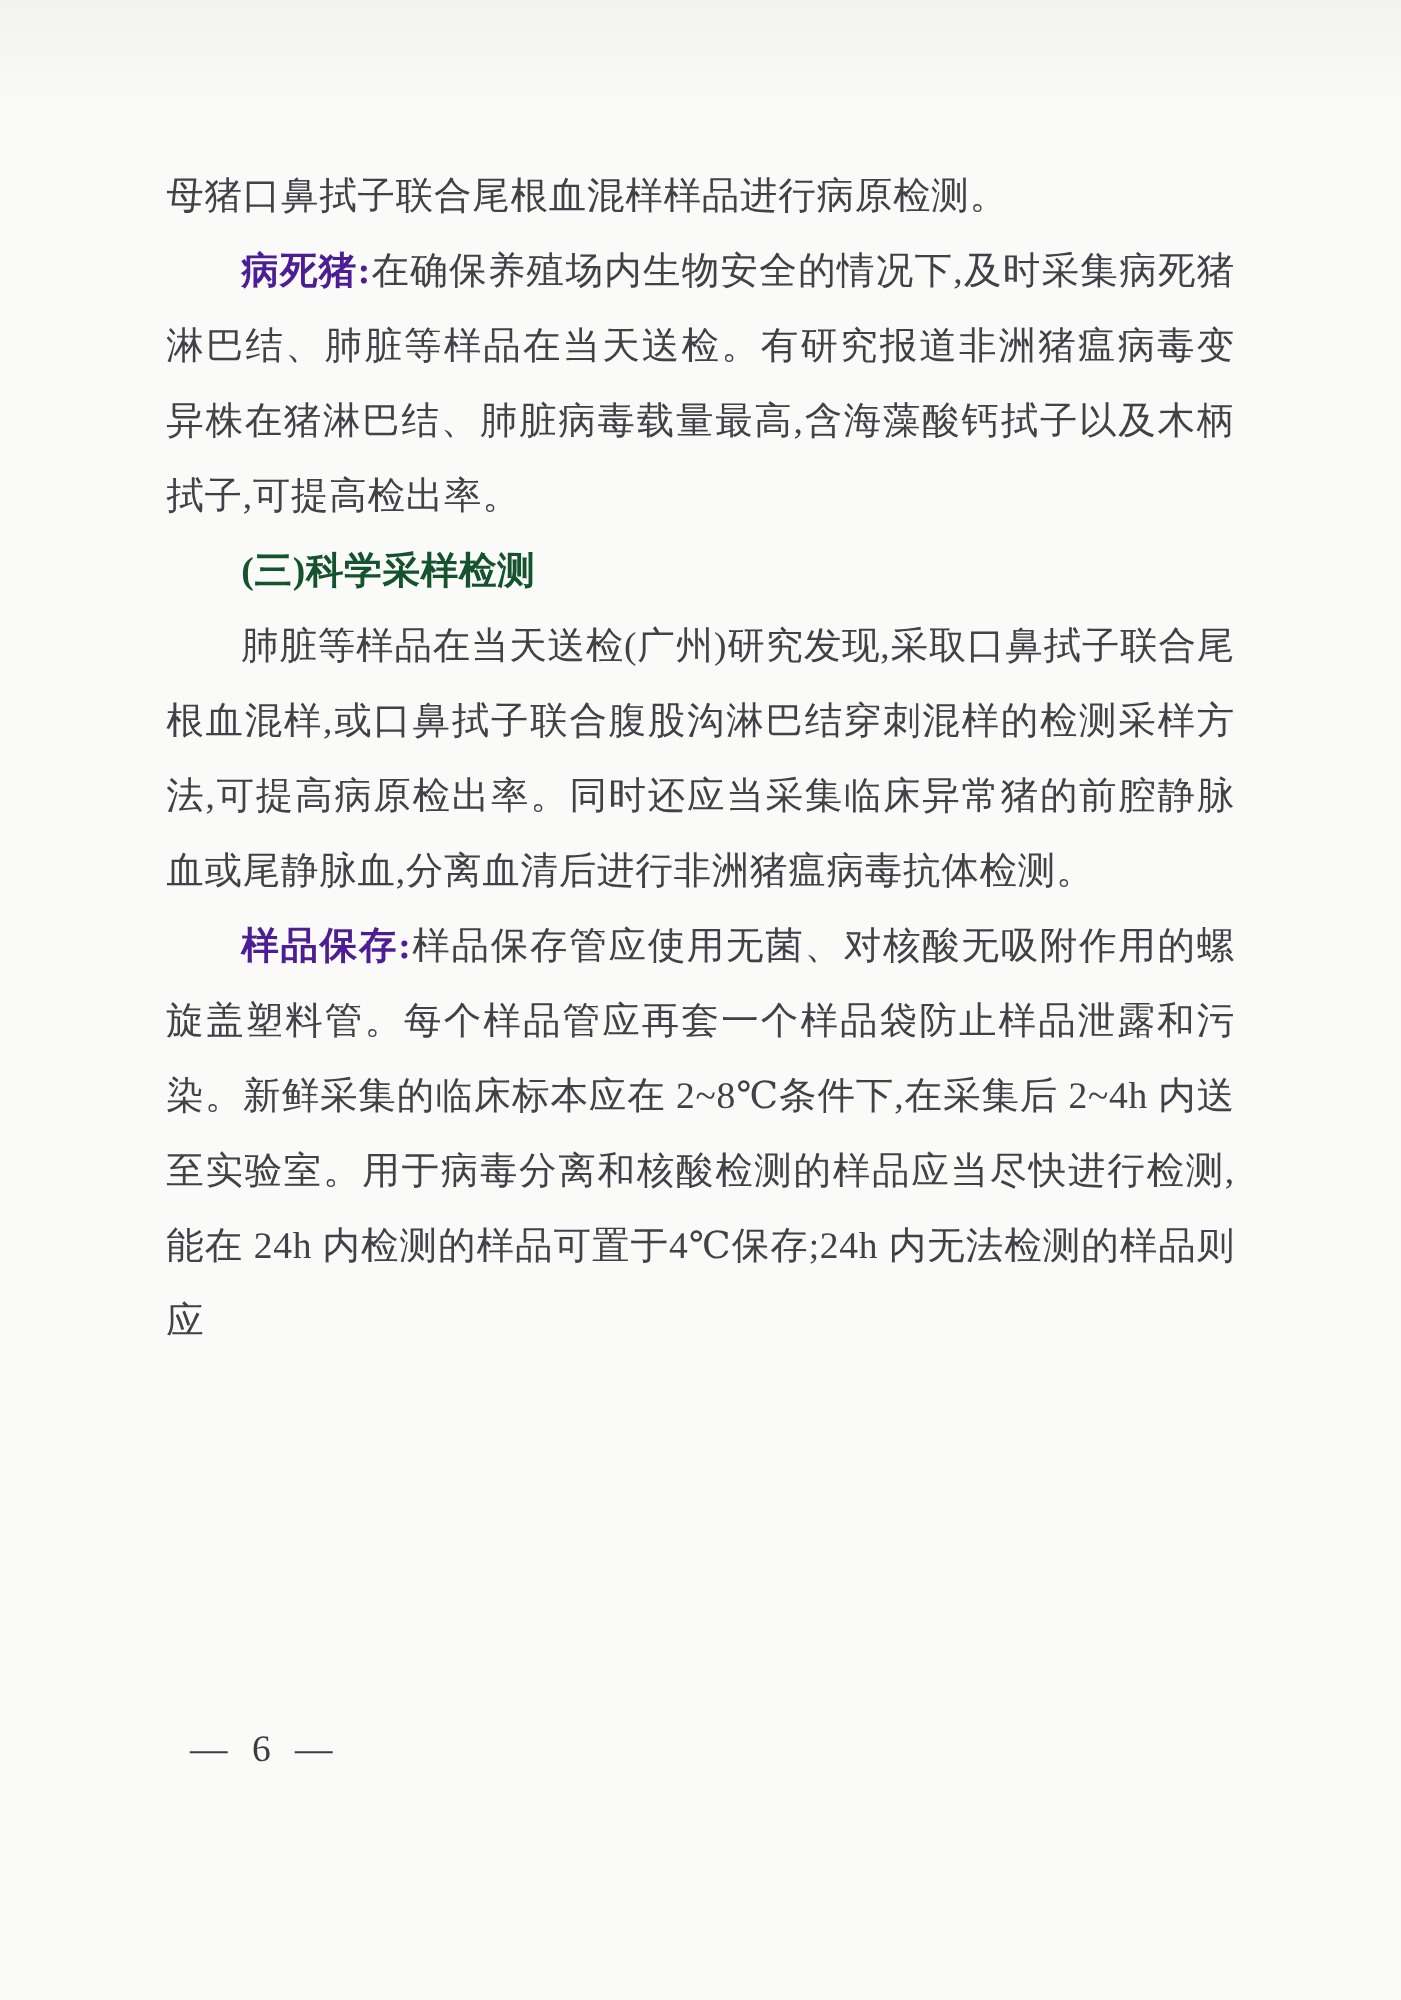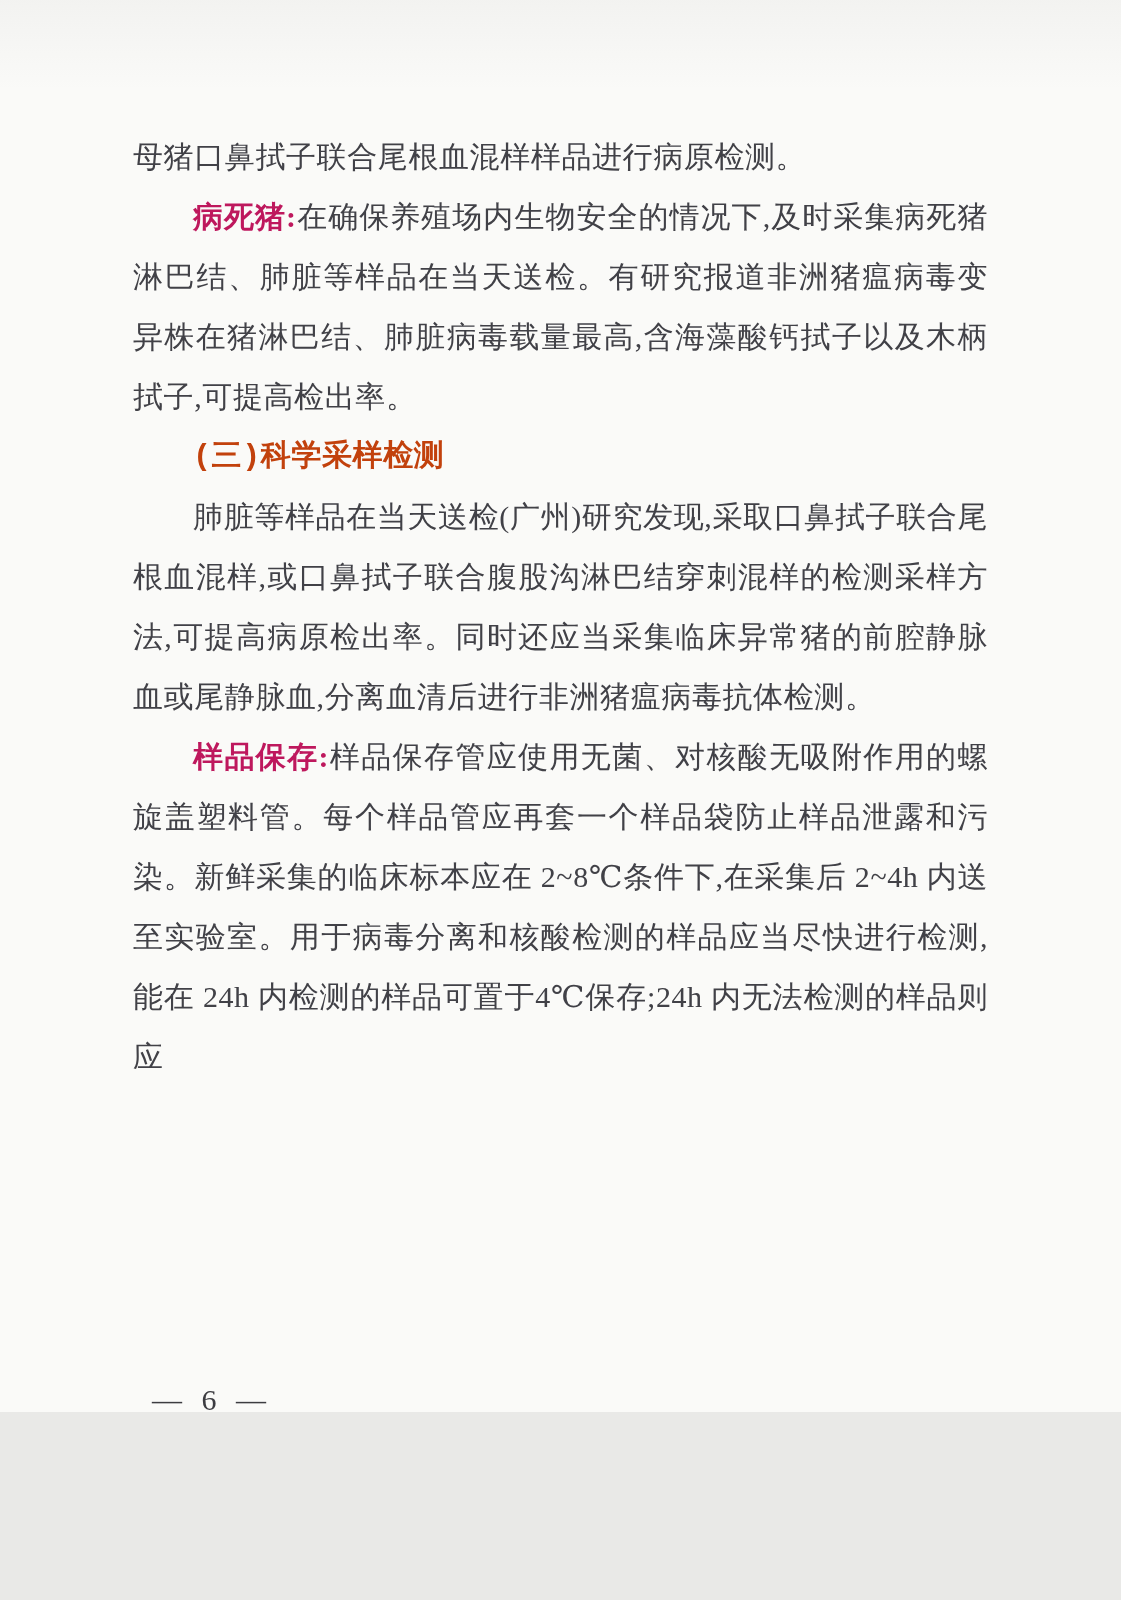--- a/index.html
+++ b/index.html
@@ -3,21 +3,21 @@
 <meta charset="utf-8">
 <style>
   html, body {
     margin: 0;
     padding: 0;
     background: #e9e9e7;
   }
   .page {
     position: relative;
     width: 1121px;
-    height: 1412px;
+    height: 1600px;
     margin: 0 auto;
     background: #fafaf8;
     overflow: hidden;
     font-family: "Liberation Serif", "DejaVu Serif", serif;
     color: #414147;
   }
   
   .page::before {
     content: "";
     position: absolute;
@@ -35,26 +35,25 @@
   .content p {
     margin: 0;
     font-size: 30px;
     line-height: 60px;
     text-align: justify;
     text-align-last: left;
     letter-spacing: 0.02em;
     word-break: break-all;
   }
   .indent { text-indent: 2em; }
-  .lead { font-weight: 700; color: #be185d; }
+  .lead { font-weight: 700; color: #4c1d95; }
   .heading {
     font-weight: 700;
-    color: #c2410c;
+    color: #14532d;
     text-indent: 2em;
-    font-family: Liberation Mono, monospace;
   }
   .page-number {
     position: absolute;
     left: 152px;
     top: 1378px;
     font-size: 30px;
     line-height: 44px;
     letter-spacing: 6px;
     color: #3c3c41;
   }

